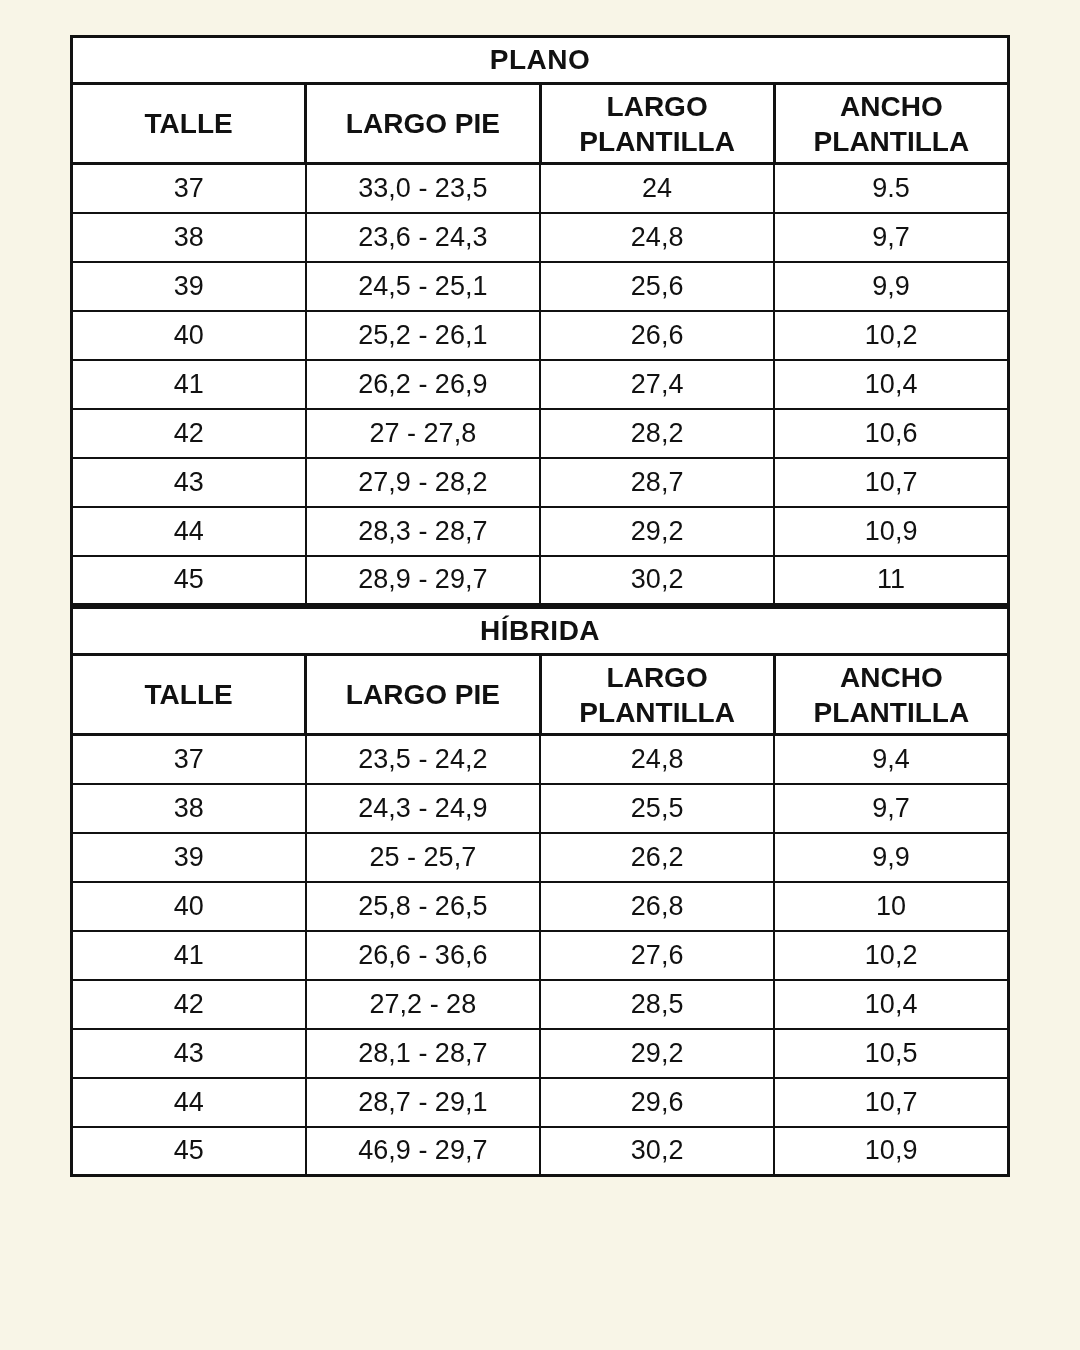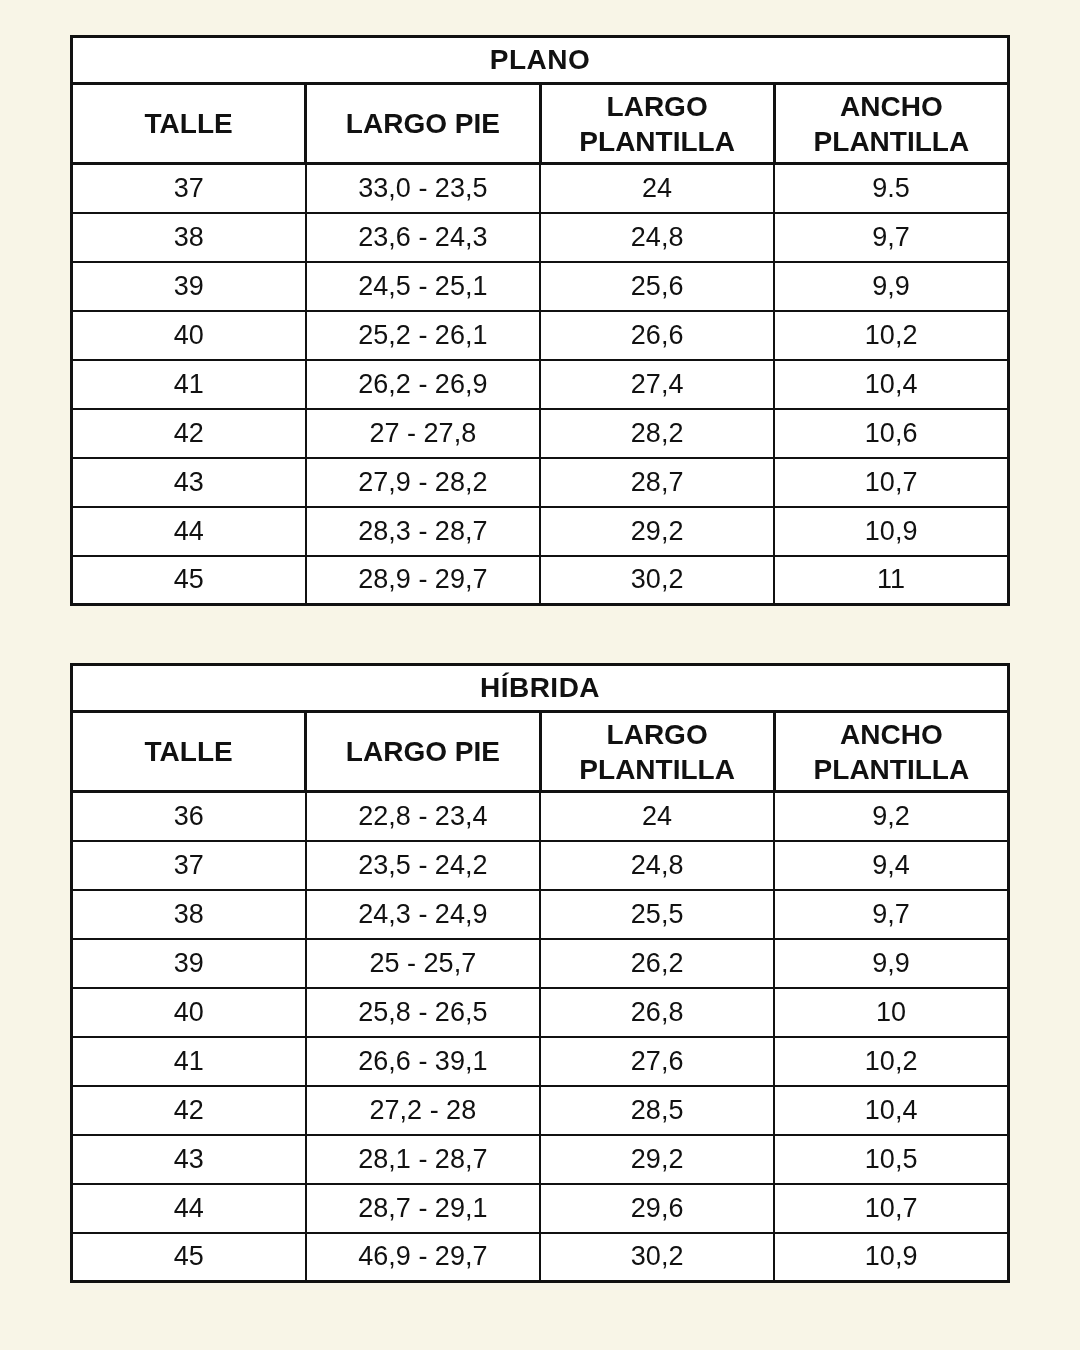--- a/index.html
+++ b/index.html
@@ -15,21 +15,21 @@
     height: 1182px;
     padding: 35px 70px 0 70px;
     background: #f8f5e7;
   }
   table.size-table {
     width: 940px;
     border-collapse: collapse;
     background: #ffffff;
     table-layout: fixed;
   }
-  table.size-table + table.size-table { margin-top: 57px; }
+  table.size-table + table.size-table { }
   table.size-table, table.size-table td, table.size-table th {
     border: 2px solid #111;
   }
   table.size-table { border-width: 3px; }
   tr.title-row td {
     border-width: 3px;
     height: 47px;
     text-align: center;
     vertical-align: middle;
     font-weight: bold;
@@ -141,26 +141,20 @@
         <th>TALLE</th>
         <th>LARGO PIE</th>
         <th>LARGO
 PLANTILLA</th>
         <th>ANCHO
 PLANTILLA</th>
       </tr>
     </thead>
     <tbody class="data-rows" data-rows="tables.1.rows">
         <tr>
-          <td>36</td>
-          <td>22,8 - 23,4</td>
-          <td>24</td>
-          <td>9,2</td>
-        </tr>
-        <tr>
           <td>37</td>
           <td>23,5 - 24,2</td>
           <td>24,8</td>
           <td>9,4</td>
         </tr>
         <tr>
           <td>38</td>
           <td>24,3 - 24,9</td>
           <td>25,5</td>
           <td>9,7</td>
@@ -172,21 +166,21 @@
           <td>9,9</td>
         </tr>
         <tr>
           <td>40</td>
           <td>25,8 - 26,5</td>
           <td>26,8</td>
           <td>10</td>
         </tr>
         <tr>
           <td>41</td>
-          <td>26,6 - 39,1</td>
+          <td>26,6 - 36,6</td>
           <td>27,6</td>
           <td>10,2</td>
         </tr>
         <tr>
           <td>42</td>
           <td>27,2 - 28</td>
           <td>28,5</td>
           <td>10,4</td>
         </tr>
         <tr>

